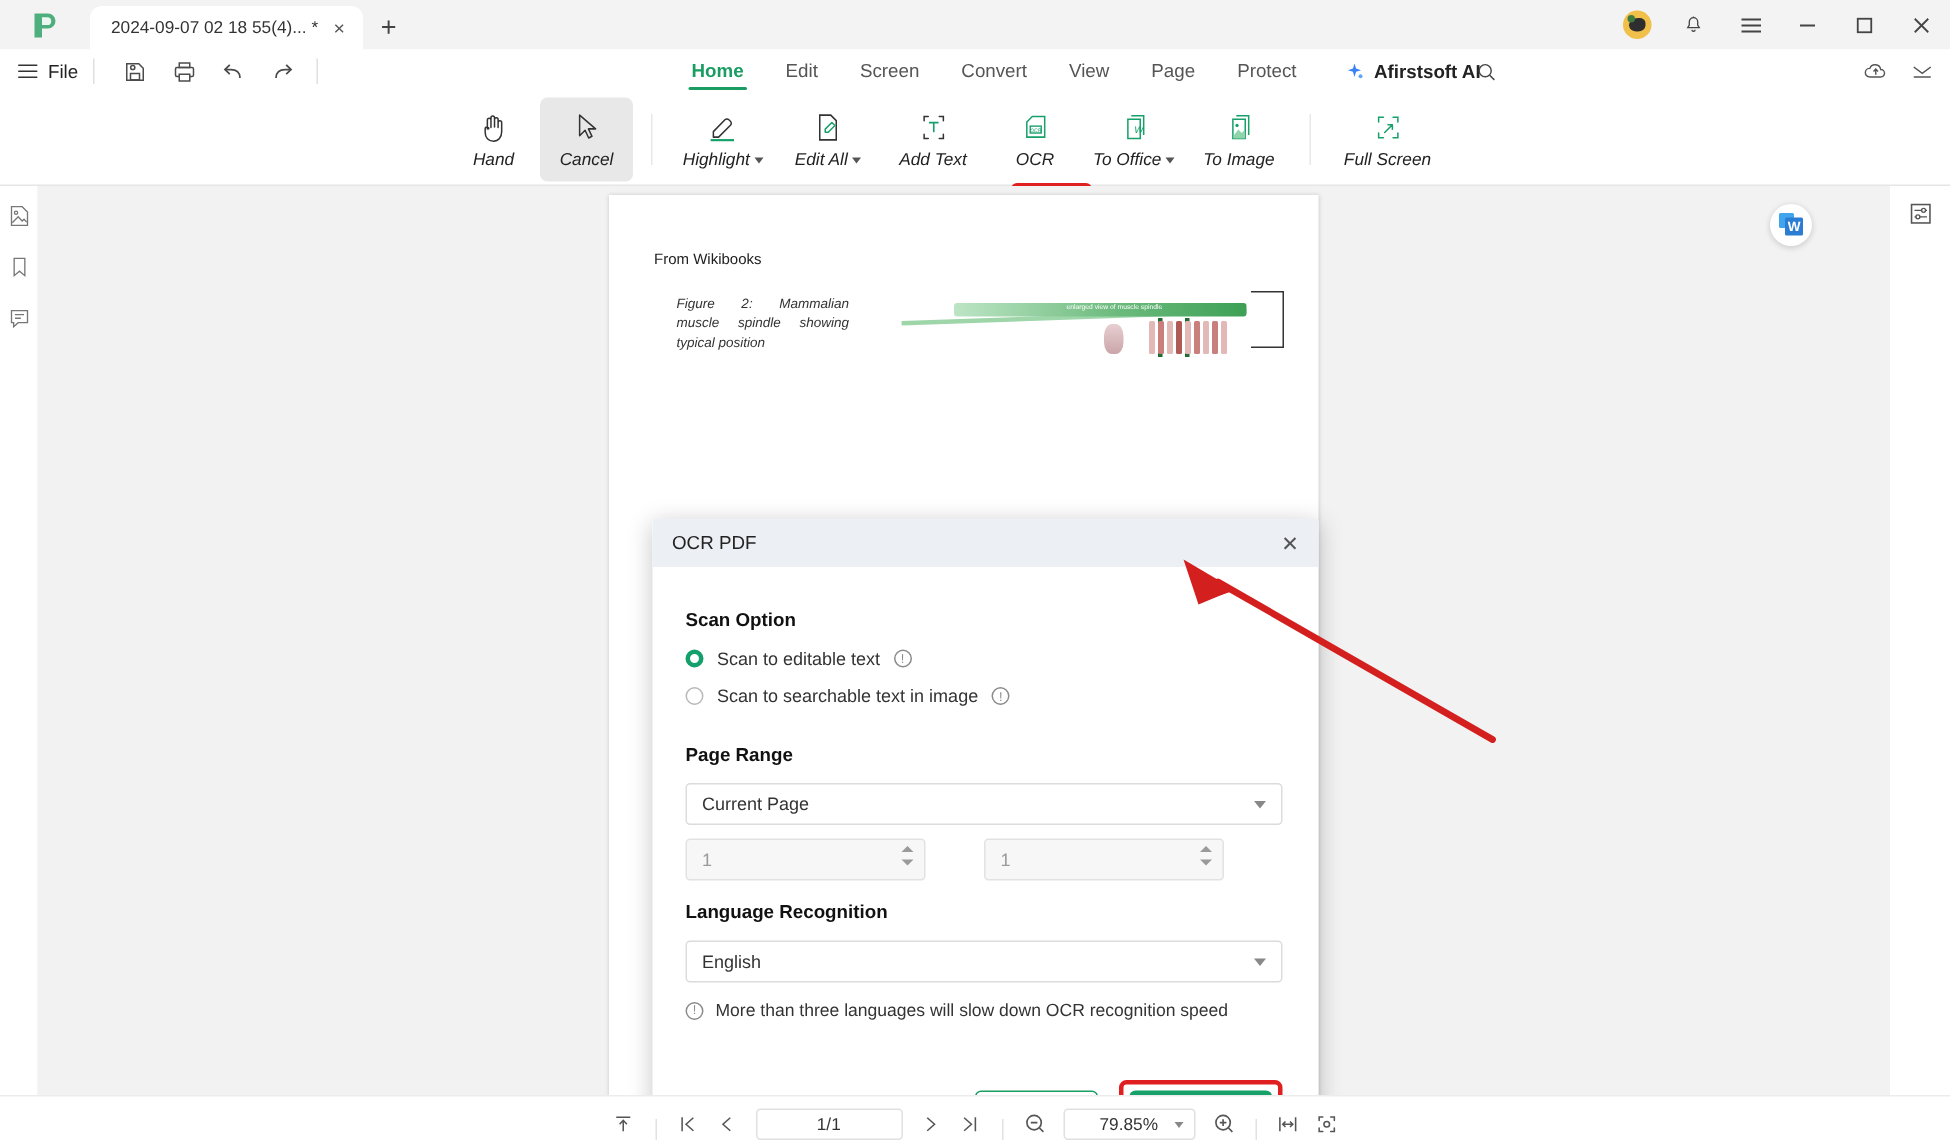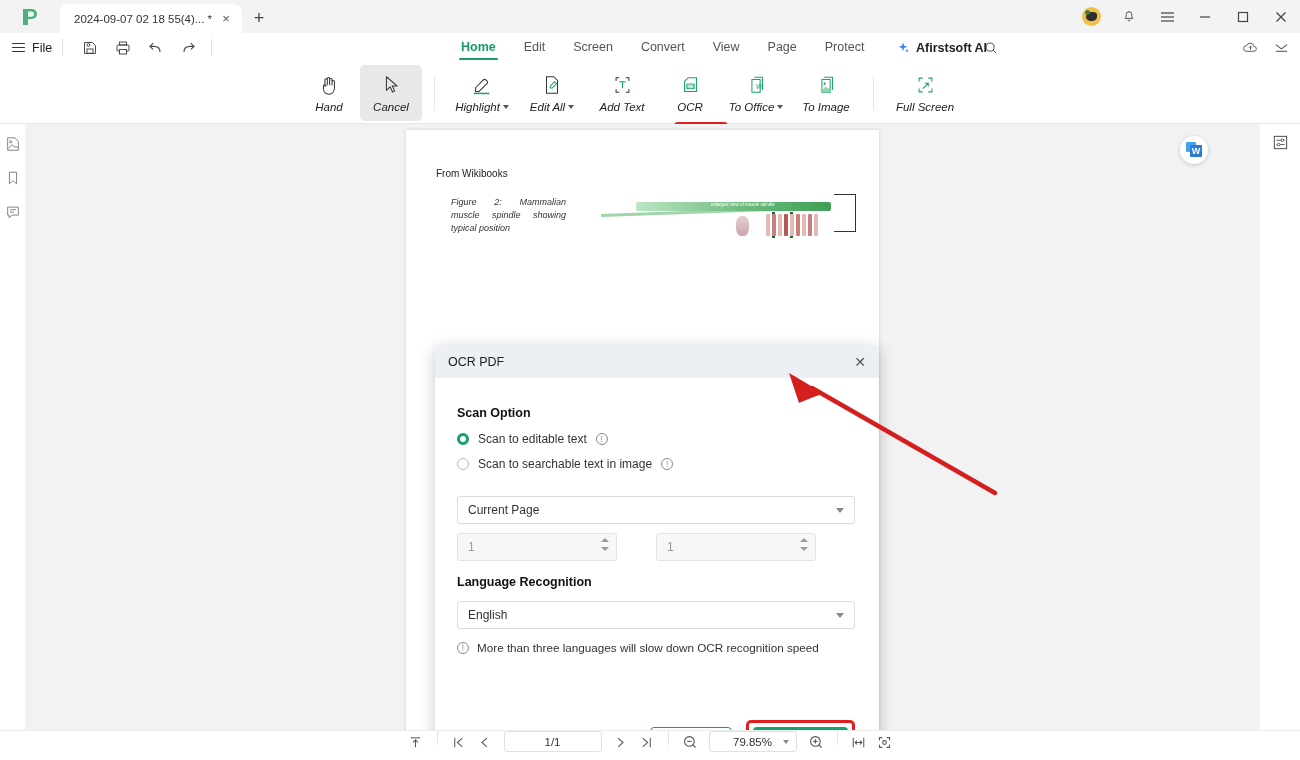--- a/index.html
+++ b/index.html
@@ -131,21 +131,21 @@
      color:#1a9d63; font-size:12.5px; display:flex; align-items:center; justify-content:center; }
   .btn-primary-wrap { position:relative; padding: 4px; border: 3px solid #e02020; border-radius:5px; }
   .btn-primary { width: 95px; height: 30px; border-radius:4px; background:#17a06a; color:#fff; font-size:12.5px;
      display:flex; align-items:center; justify-content:center; }
 
   
   .arrow-svg { position:absolute; left:0; top:0; width:1300px; height:760px; pointer-events:none; }
 
   
   .statusbar { height: 30px; flex:0 0 30px; background:#fff; border-top:1px solid #ececec;
-     display:flex; align-items:flex-start; justify-content:center; gap: 0px; position:relative; }
+     display:flex; align-items:flex-end; justify-content:center; gap: 0px; position:relative; }
   .sb-ic { width:26px; height:22px; display:flex; align-items:center; justify-content:center; color:#555; font-size: 13px;}
   .sb-sep { width:1px; height:14px; background:#e2e2e2; margin: 0 8px; }
   .pagebox { width: 98px; height: 21px; border:1px solid #e0e0e0; border-radius:3px; display:flex;
      align-items:center; justify-content:center; font-size:11.5px; color:#333; margin: 0 6px; }
   .zoombox { width: 88px; height: 21px; border:1px solid #e0e0e0; border-radius:3px; display:flex;
      align-items:center; justify-content:center; font-size:11.5px; color:#333; margin: 0 6px; position:relative; }
   .zoombox .dcaret { position:absolute; right: 7px; border-left:3.5px solid transparent; border-right:3.5px solid transparent; border-top:4px solid #888; }
   svg { display:block; }
 </style>
 </head>
@@ -491,20 +491,21 @@
           <span class="info-ic">!</span>
         </div>
 
         <div class="radio-row">
           <span class="radio"></span>
           <span>Scan to searchable text in image</span>
           <span class="info-ic">!</span>
         </div>
 
         <div class="sec-gap"></div>
+        <div class="sec-title">Page Range</div>
 
         <div class="select">
           <span>Current Page</span>
           <i class="dcaret"></i>
         </div>
 
         <div class="spin-row">
           <div class="spinner">
             <span>1</span>
             <span class="spin-arrows">

